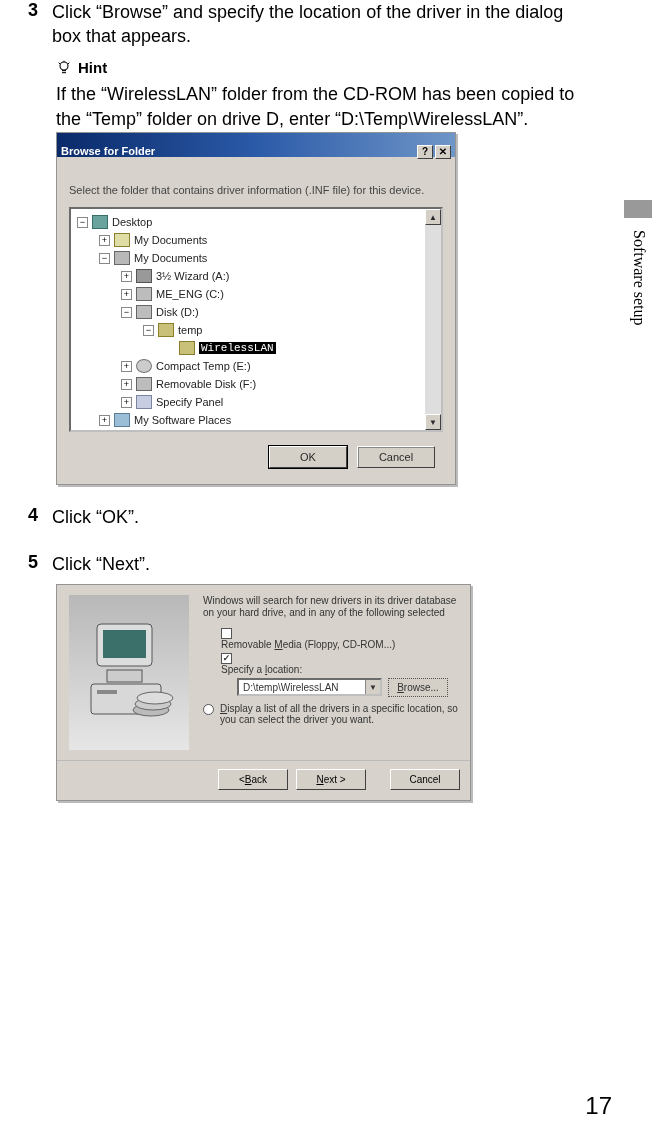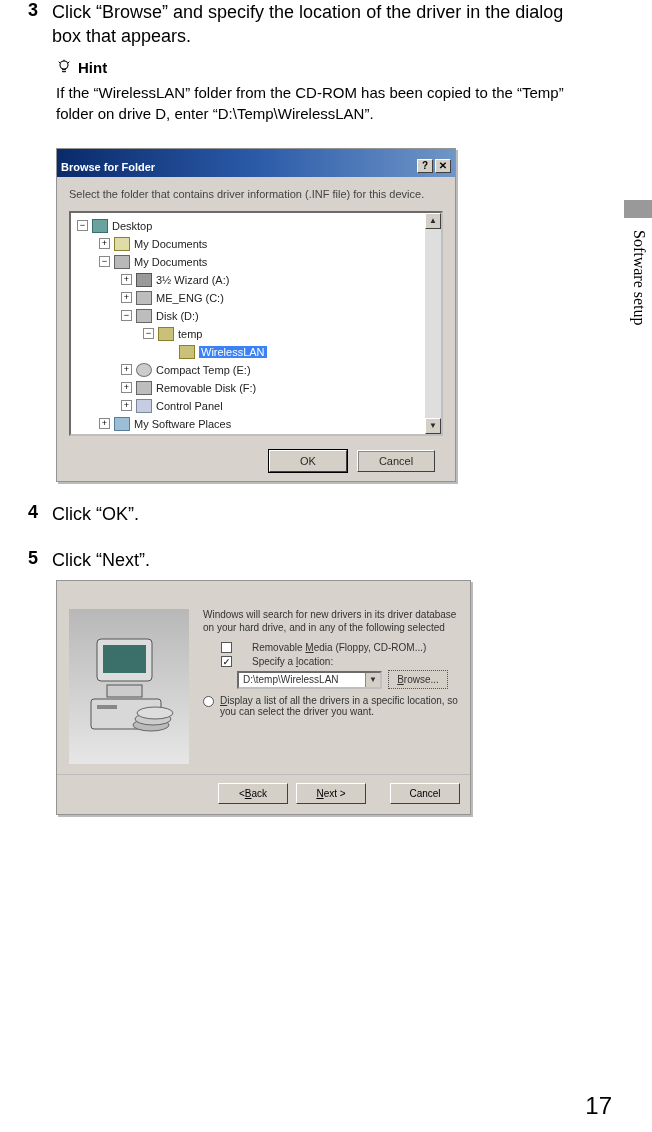--- a/index.html
+++ b/index.html
@@ -11,24 +11,24 @@
     position: relative;
     color: #000;
   }
   .content {
     padding: 0 30px 0 28px;
     width: 595px;
   }
   .step { display: flex; gap: 10px; margin-bottom: 8px; }
   .step-num { font-weight: bold; font-size: 18px; min-width: 14px; }
   .step-text { font-size: 18px; line-height: 1.35; }
-  .hint-row { display: flex; align-items: center; gap: 6px; margin: 10px 0 6px 28px; }
+  .hint-row { display: flex; align-items: flex-end; gap: 6px; margin: 10px 0 6px 28px; }
   .hint-icon { width: 16px; height: 16px; }
   .hint-label { font-weight: bold; font-size: 15px; }
-  .hint-body { margin-left: 28px; font-size: 15px; line-height: 1.4; margin-bottom: 24px; width: 540px;}
+  .hint-body { margin-left: 28px; font-size: 18px; line-height: 1.4; margin-bottom: 0; width: 540px;}
   .side-tab {
     position: absolute;
     right: 0;
     top: 200px;
     width: 28px;
     height: 230px;
   }
   .side-tab-bar {
     position:absolute; top:0; right:0; width:28px; height:18px; background:#999;
   }
@@ -51,31 +51,31 @@
   .dlg1 {
     margin-left: 28px;
     width: 400px;
     border: 1px solid #949494;
     box-shadow: 2px 2px 0 #bbb;
     background: #d7d3cc;
     font-family: Tahoma, sans-serif;
     font-size: 11px;
   }
   .titlebar {
-    display:flex; align-items:flex-end;
+    display:flex; align-items:flex-start;
     background: linear-gradient(to right,#0a2a6a,#2b5aa8,#6f96c8);
-    color:#fff; font-weight:bold; height:28px; padding:4px 4px;
+    color:#fff; font-weight:bold; height:20px; padding:12px 4px;
   }
   .titlebar .spacer{flex:1;}
   .titlebar .winbtn{
     width:16px; height:14px; margin-left:2px;
     background:#d4d0c8; border:1px solid #fff; border-right-color:#404040; border-bottom-color:#404040;
     display:flex; align-items:center; justify-content:center; color:#000; font-size:10px; font-weight:bold;
   }
-  .dlg-body { padding:10px 12px 5px; color:#2a2a2a; }
+  .dlg-body { padding:10px 12px 12px; color:#2a2a2a;margin-top:16px; }
   .dlg-instruction { margin-bottom:10px; line-height:1.3; font-size:11px; color:#444;}
   .treebox {
     background:#fff; border:2px inset #bfbfbf; height:225px;
     display:flex;
   }
   .tree-inner{ flex:1; overflow:hidden; padding:4px 2px;}
   .scrollbar {
     width:16px; background:#dedede;
     display:flex; flex-direction:column;
   }
@@ -93,51 +93,51 @@
   }
   .ticon{ width:16px;height:14px;margin-right:4px; display:inline-block; background:#c9c079; border:1px solid #8a7f2a; position:relative;}
   .ticon.desktop{background:#6aa39e;border-color:#3a6e6a;}
   .ticon.doc{background:#e0dca6;}
   .ticon.comp{background:#b8b8b8;border-color:#666;}
   .ticon.floppy{background:#999;border-color:#555;}
   .ticon.drive{background:#bdbdbd;border-color:#666;}
   .ticon.cd{background:#ccc;border-radius:50%;border-color:#777;}
   .ticon.net{background:#9abed6;border-color:#5a7e96;}
   .ticon.ctrl{background:#c6cde0;border-color:#7a85a0;}
-  .selected{ background:#3b82f6; color:#fff; padding:0 2px;}
+  .selected{ background:#000000; color:#fff; padding:0 2px;font-family:Liberation Mono, monospace;}
   .dlg-buttons{ display:flex; justify-content:flex-end; gap:10px; padding:14px 8px 4px;}
   .win-btn{
     min-width:78px; height:22px; background:#d4d0c8;
     border:1px solid #fff; border-right-color:#404040; border-bottom-color:#404040;
     font-size:11px; display:flex; align-items:center; justify-content:center;
     box-shadow: 1px 1px 0 #888 inset;
   }
   .win-btn.default{ box-shadow:0 0 0 1px #000; }
 
   
   .dlg2{
     margin-left:28px; margin-top:4px;
     width:415px; border:1px solid #949494; box-shadow:2px 2px 0 #bbb;
     background:#d7d3cc; font-family: Tahoma, sans-serif; font-size:10px;
   }
-  .wiz-body{ display:flex; gap:14px; padding:10px 12px 4px;margin-top:18px;}
+  .wiz-body{ display:flex; gap:14px; padding:10px 12px 4px;}
   .wiz-graphic{
     width:120px; height:155px; background:linear-gradient(#b8b8b8,#e6e6e6);
     display:flex; align-items:center; justify-content:center;
   }
   .wiz-graphic svg{width:100px;height:120px;}
   .wiz-right{ flex:1; color:#333;}
   .wiz-text{font-size:10px; line-height:1.25; margin-bottom:8px;}
   .radio-row{display:flex; align-items:flex-start; gap:6px; margin:2px 0;}
   .radio{
     width:11px;height:11px;border:1px solid #555;border-radius:50%;background:#fff;
     display:inline-flex;align-items:center;justify-content:center;flex:none;margin-top:1px;
   }
   .radio .dot{width:5px;height:5px;border-radius:50%;background:#000;}
-  .check-row{display:flex; align-items:flex-start; gap:20px; margin:3px 0 3px 18px;}
+  .check-row{display:flex; align-items:flex-start; gap:0; margin:3px 0 3px 18px;flex-direction:column;}
   .checkbox{
     width:11px;height:11px;border:1px solid #555;background:#fff;
     display:inline-flex;align-items:center;justify-content:center;flex:none;font-size:9px;font-weight:bold;
   }
   .loc-row{display:flex; align-items:center; gap:6px; margin:3px 0 6px 34px;}
   .combo{
     flex:1; max-width:145px; height:18px; background:#fff;
     border:2px inset #bfbfbf; display:flex; align-items:center; font-size:10px;
   }
   .combo-text{flex:1; padding:0 4px; white-space:nowrap; overflow:hidden;}
@@ -256,21 +256,21 @@
           <div class="tree-row">
               <span class="tree-indent" style="width:48px"></span>
               <span class="expander">+</span>
               <span class="ticon drive"></span>
               <span>Removable Disk (F:)</span>
             </div>
           <div class="tree-row">
               <span class="tree-indent" style="width:48px"></span>
               <span class="expander">+</span>
               <span class="ticon ctrl"></span>
-              <span>Control Panel</span>
+              <span>Specify Panel</span>
             </div>
           <div class="tree-row">
               <span class="tree-indent" style="width:26px"></span>
               <span class="expander">+</span>
               <span class="ticon net"></span>
               <span>My Software Places</span>
             </div>
           <div class="tree-row">
               <span class="tree-indent" style="width:44px"></span>
             </div>

